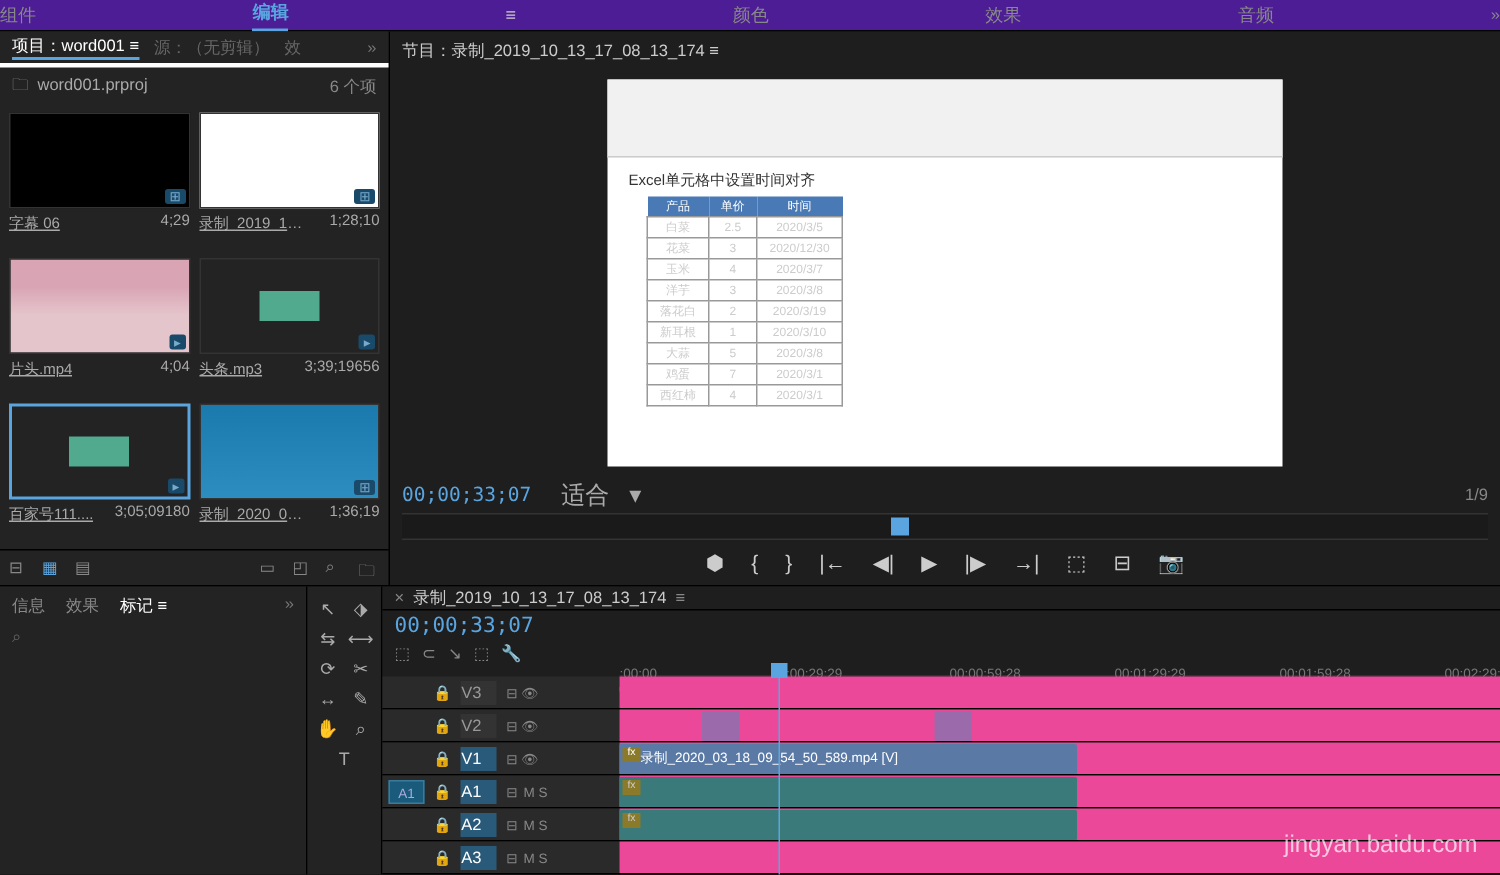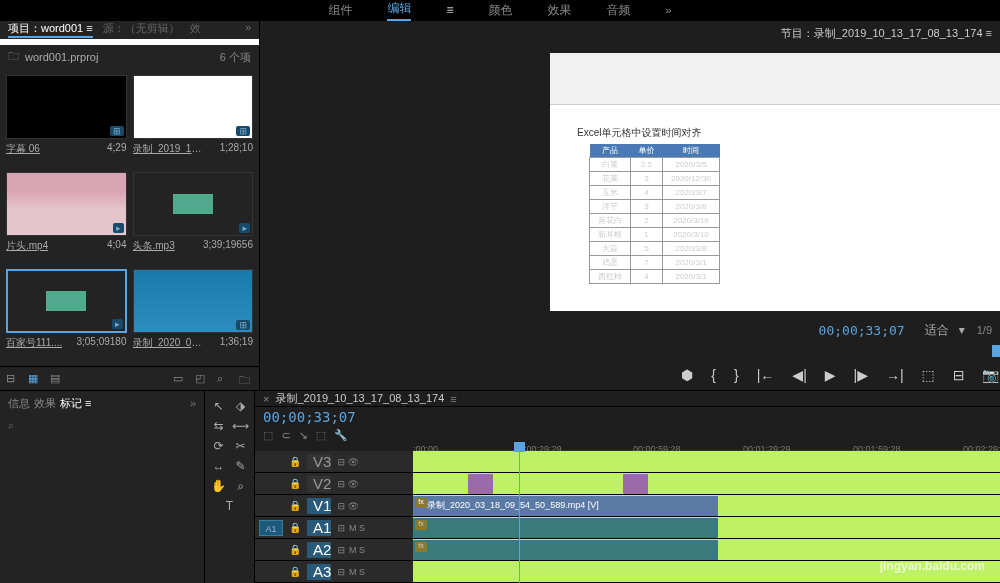--- a/index.html
+++ b/index.html
@@ -1,29 +1,29 @@
 <!DOCTYPE html>
 <html><head>
   <meta charset="utf-8">
   <style>
     * { margin: 0; padding: 0; box-sizing: border-box; font-family: "Microsoft YaHei", Arial, sans-serif; }
     body { width: 1000px; height: 583px; background: #1a1a1a; color: #ccc; font-size: 11px; overflow: hidden; position: relative; }
     
     
-    .workspace-tabs { height: 20px; display: flex; justify-content: center; align-items: center; gap: 35px; background: #000000; }
+    .workspace-tabs { height: 20px; display: flex; justify-content: space-between; align-items: center; gap: 35px; background: #4c1d95; }
     .ws-tab { color: #888; cursor: pointer; font-size: 12px; }
-    .ws-tab.active { color: #5aa5e0; border-bottom: 2px solid #5aa5e0; padding-bottom: 2px; }
+    .ws-tab.active { color: #5aa5e0; border-bottom: 2px solid #5aa5e0; padding-bottom: 2px; font-weight: bold; }
     .ws-more { color: #888; }
     
     
     .main { display: flex; height: 370px; border-top: 1px solid #000; }
     
     
     .project-panel { width: 260px; background: #232323; border-right: 1px solid #000; display: flex; flex-direction: column; }
-    .panel-header { height: 24px; display: flex; align-items: flex-start; padding: 0 8px; gap: 10px; background: #232323; border-bottom: 6px solid #ffffff; }
+    .panel-header { height: 24px; display: flex; align-items: center; padding: 0 8px; gap: 10px; background: #232323; border-bottom: 3px solid #ffffff; }
     .panel-tab { color: #ccc; font-size: 11px; }
     .panel-tab.active { color: #fff; border-bottom: 2px solid #5aa5e0; }
     .panel-tab.dim { color: #666; }
     .chevrons { color: #777; margin-left: auto; }
     .project-sub { height: 24px; display: flex; align-items: center; padding: 0 8px; gap: 6px; color: #aaa; }
     .folder-icon { color: #888; }
     .item-count { margin-left: auto; color: #888; }
     
     .bin-grid { display: grid; grid-template-columns: 1fr 1fr; gap: 6px; padding: 6px; flex: 1; }
     .bin-item { }
@@ -36,47 +36,47 @@
     .excel-thumb { background: #fff; display: flex; align-items: center; justify-content: center; }
     .person-thumb { background: linear-gradient(#d9a5b5 30%, #e5c5cc 60%); }
     .audio-thumb { background: #232323; display: flex; align-items: center; justify-content: center; }
     .audio-wave { width: 40px; height: 20px; background: #51a98e; }
     .desktop-thumb { background: linear-gradient(#1a7aae, #2d8cc0); }
     
     .bin-footer { height: 24px; border-top: 1px solid #000; display: flex; align-items: center; padding: 0 6px; gap: 8px; }
     .bin-footer-icon { width: 14px; height: 14px; color: #888; }
     
     
-    .program { flex: 1; background: #1e1e1e; display: flex; flex-direction: column; align-items: flex-end; }
+    .program { flex: 1; background: #1e1e1e; display: flex; flex-direction: column; }
     .program-header { height: 24px; display: flex; align-items: center; padding: 0 8px; }
     .program-title { color: #ccc; font-size: 11px; }
     .monitor-area { flex: 1; display: flex; align-items: center; justify-content: center; background: #1e1e1e; position: relative; }
     .monitor-content { width: 450px; height: 258px; background: #fff; position: relative; }
     .excel-ribbon { height: 52px; background: #f1f1f1; border-bottom: 1px solid #ccc; }
-    .excel-body { padding: 17px; font-size: 8px; }
+    .excel-body { padding: 4px; font-size: 8px; }
     .excel-title { font-size: 10px; color: #333; padding: 4px 10px; }
     .excel-table { border-collapse: collapse; margin-left: 22px; }
     .excel-table th { background: #4a7ab5; color: #fff; padding: 1px 8px; font-size: 8px; font-weight: normal; }
     .excel-table td { border: 1px solid #999; padding: 1px 8px; font-size: 8px; text-align: center; background: #fff; }
     
     .transport-bar { height: 24px; display: flex; align-items: center; padding: 0 8px; gap: 12px; }
     .timecode { color: #5aa5e0; font-size: 13px; font-family: monospace; }
-    .fit-dropdown { color: #aaa; font-size: 12px; margin-left: 8px; }
+    .fit-dropdown { color: #aaa; font-size: 16px; margin-left: 8px; }
     .zoom-info { margin-left: auto; color: #888; }
     
     .playhead-bar { height: 18px; background: #1a1a1a; position: relative; border-top: 1px solid #333; border-bottom: 1px solid #333; margin: 0 8px; }
     .playhead-marker { position: absolute; top: 2px; width: 12px; height: 12px; background: #5aa5e0; left: 45%; }
     
     .transport-controls { height: 30px; display: flex; align-items: center; justify-content: center; gap: 18px; color: #ccc; font-size: 14px; }
     .ctrl-btn { cursor: pointer; }
     
     
     .bottom { display: flex; height: 193px; border-top: 1px solid #000; }
     .info-panel { width: 205px; background: #232323; border-right: 1px solid #000; }
-    .info-tabs { height: 24px; display: flex; align-items: center; padding: 0 8px; gap: 4px; }
+    .info-tabs { height: 24px; display: flex; align-items: center; padding: 0 8px; gap: 14px; }
     .info-tab { color: #888; font-size: 11px; }
     .info-tab.active { color: #fff; }
     .search-row { padding: 4px 8px; }
     .search-icon { color: #666; }
     
     .tools-col { width: 50px; background: #232323; border-right: 1px solid #000; display: flex; flex-direction: column; align-items: center; padding-top: 6px; gap: 2px; }
     .tool-row { display: flex; gap: 4px; }
     .tool-btn { width: 18px; height: 18px; color: #aaa; display: flex; align-items: center; justify-content: center; font-size: 12px; cursor: pointer; }
     
     .timeline { flex: 1; background: #1e1e1e; display: flex; flex-direction: column; }
@@ -89,33 +89,33 @@
     .tl-ruler { height: 18px; display: flex; position: relative; margin-left: 158px; border-bottom: 1px solid #333; }
     .tl-ruler-yellow { position: absolute; top: 14px; left: 0; height: 3px; background: #c9a227; width: 100%; }
     .tl-tick { position: absolute; color: #777; font-size: 9px; top: 0; }
     .tl-playhead { position: absolute; top: 0; width: 1px; height: 170px; background: #5aa5e0; left: 18%; z-index: 10; }
     .tl-playhead::before { content: ''; position: absolute; top: -2px; left: -5px; width: 11px; height: 10px; background: #5aa5e0; }
     
     .tl-tracks { flex: 1; position: relative; }
     .tl-track { height: 22px; display: flex; border-bottom: 1px solid #000; }
     .tl-track-head { width: 158px; display: flex; align-items: center; background: #2a2a2a; padding: 0 4px; gap: 6px; font-size: 9px; }
     .track-src { width: 24px; height: 16px; background: #1a5a7a; color: #aad; text-align: center; line-height: 16px; font-size: 9px; border: 1px solid #3a7a9a; }
-    .track-tgt { width: 24px; height: 16px; background: #2a5a7a; color: #fff; text-align: right; line-height: 16px; font-size: 15px; }
+    .track-tgt { width: 24px; height: 16px; background: #2a5a7a; color: #fff; text-align: left; line-height: 16px; font-size: 11px; }
     .track-tgt.dim { background: #333; color: #999; }
     .track-lock { color: #888; font-size: 10px; }
     .track-icons { display: flex; gap: 4px; color: #888; font-size: 9px; }
-    .tl-track-body { flex: 1; background: #bef264; position: relative; }
+    .tl-track-body { flex: 1; background: #ec4899; position: relative; }
     .clip { position: absolute; top: 1px; height: 20px; border-radius: 1px; font-size: 9px; padding: 3px 4px; overflow: hidden; white-space: nowrap; }
     .clip.video { background: #5a7aa5; color: #fff; }
     .clip.audio { background: #3a7a7a; }
     .clip.purple { background: #9a6aaa; width: 25px; }
     .clip-fx { position: absolute; left: 2px; top: 2px; width: 12px; height: 10px; background: #8a7a2a; font-size: 7px; text-align: center; }
     
     .watermark { position: absolute; bottom: 10px; right: 15px; color: rgba(255,255,255,0.7); font-size: 24px; font-weight: bold; pointer-events: none; z-index: 100; }
-    .watermark-sub { font-size: 12px; font-weight: bold; }
+    .watermark-sub { font-size: 16px; font-weight: normal; }
   </style>
 </head>
 <body>
 
 <div class="workspace-tabs">
   <span class="ws-tab">组件</span>
   <span class="ws-tab active">编辑</span>
   <span class="ws-tab" style="color:#ccc">≡</span>
   <span class="ws-tab">颜色</span>
   <span class="ws-tab">效果</span>

